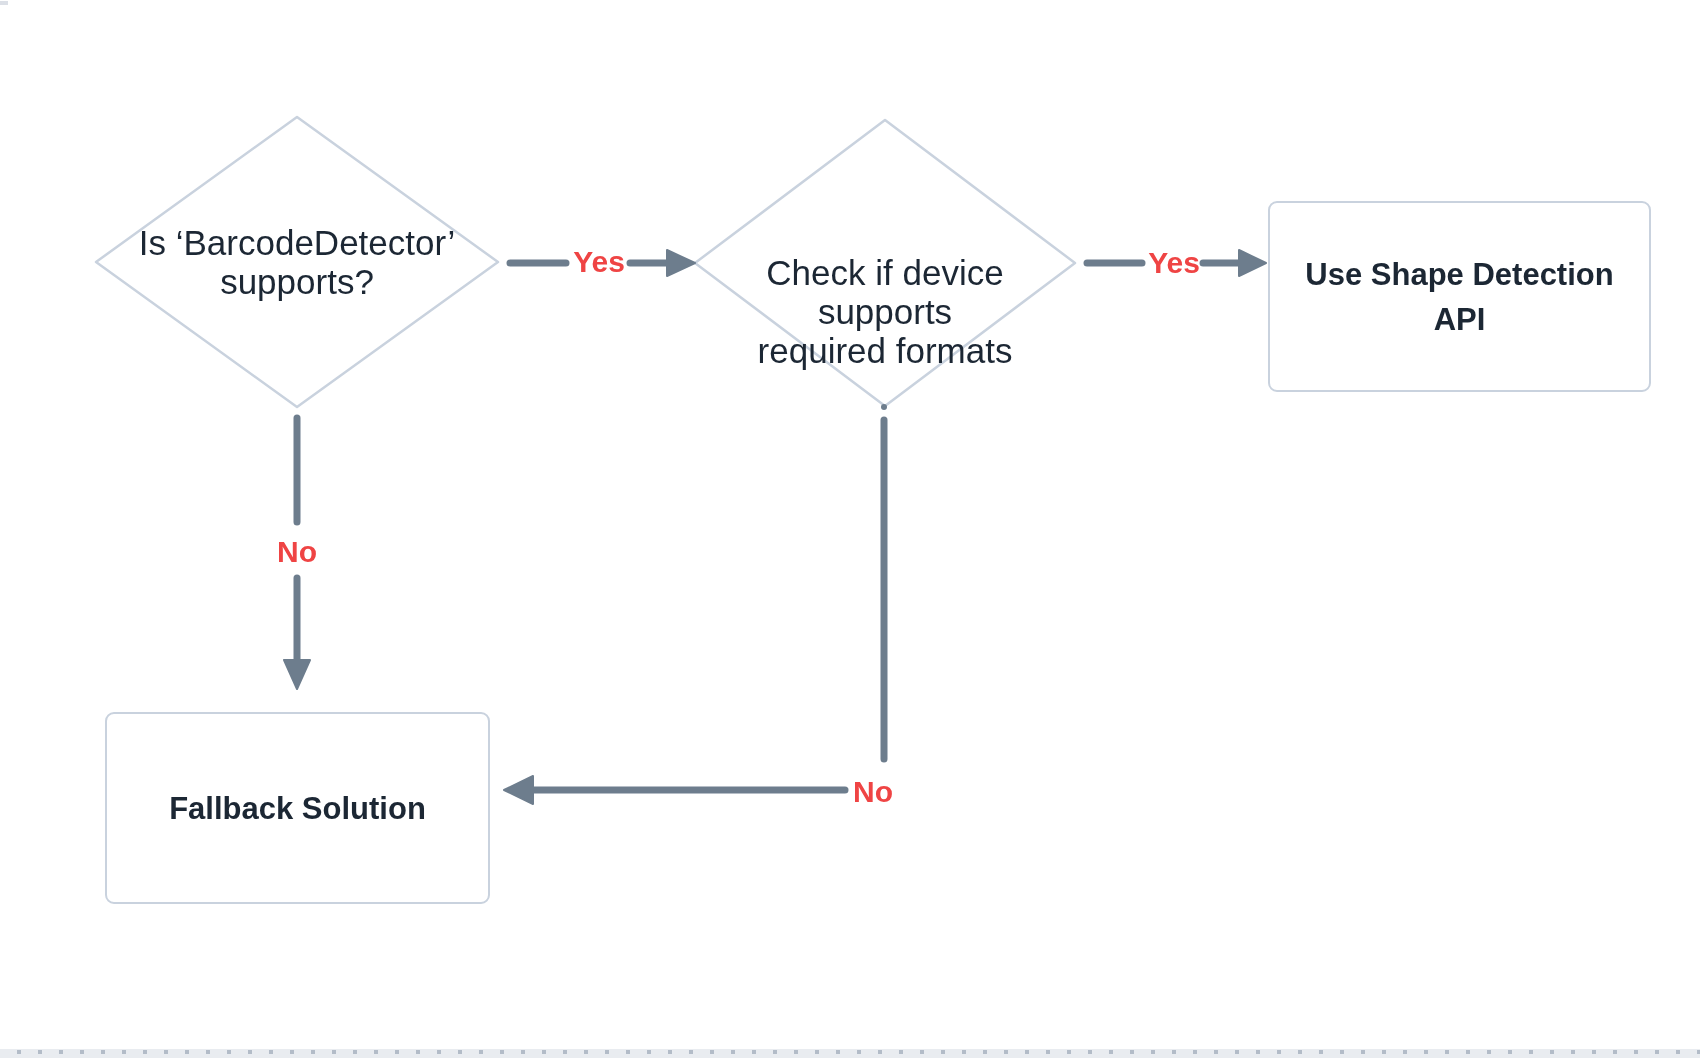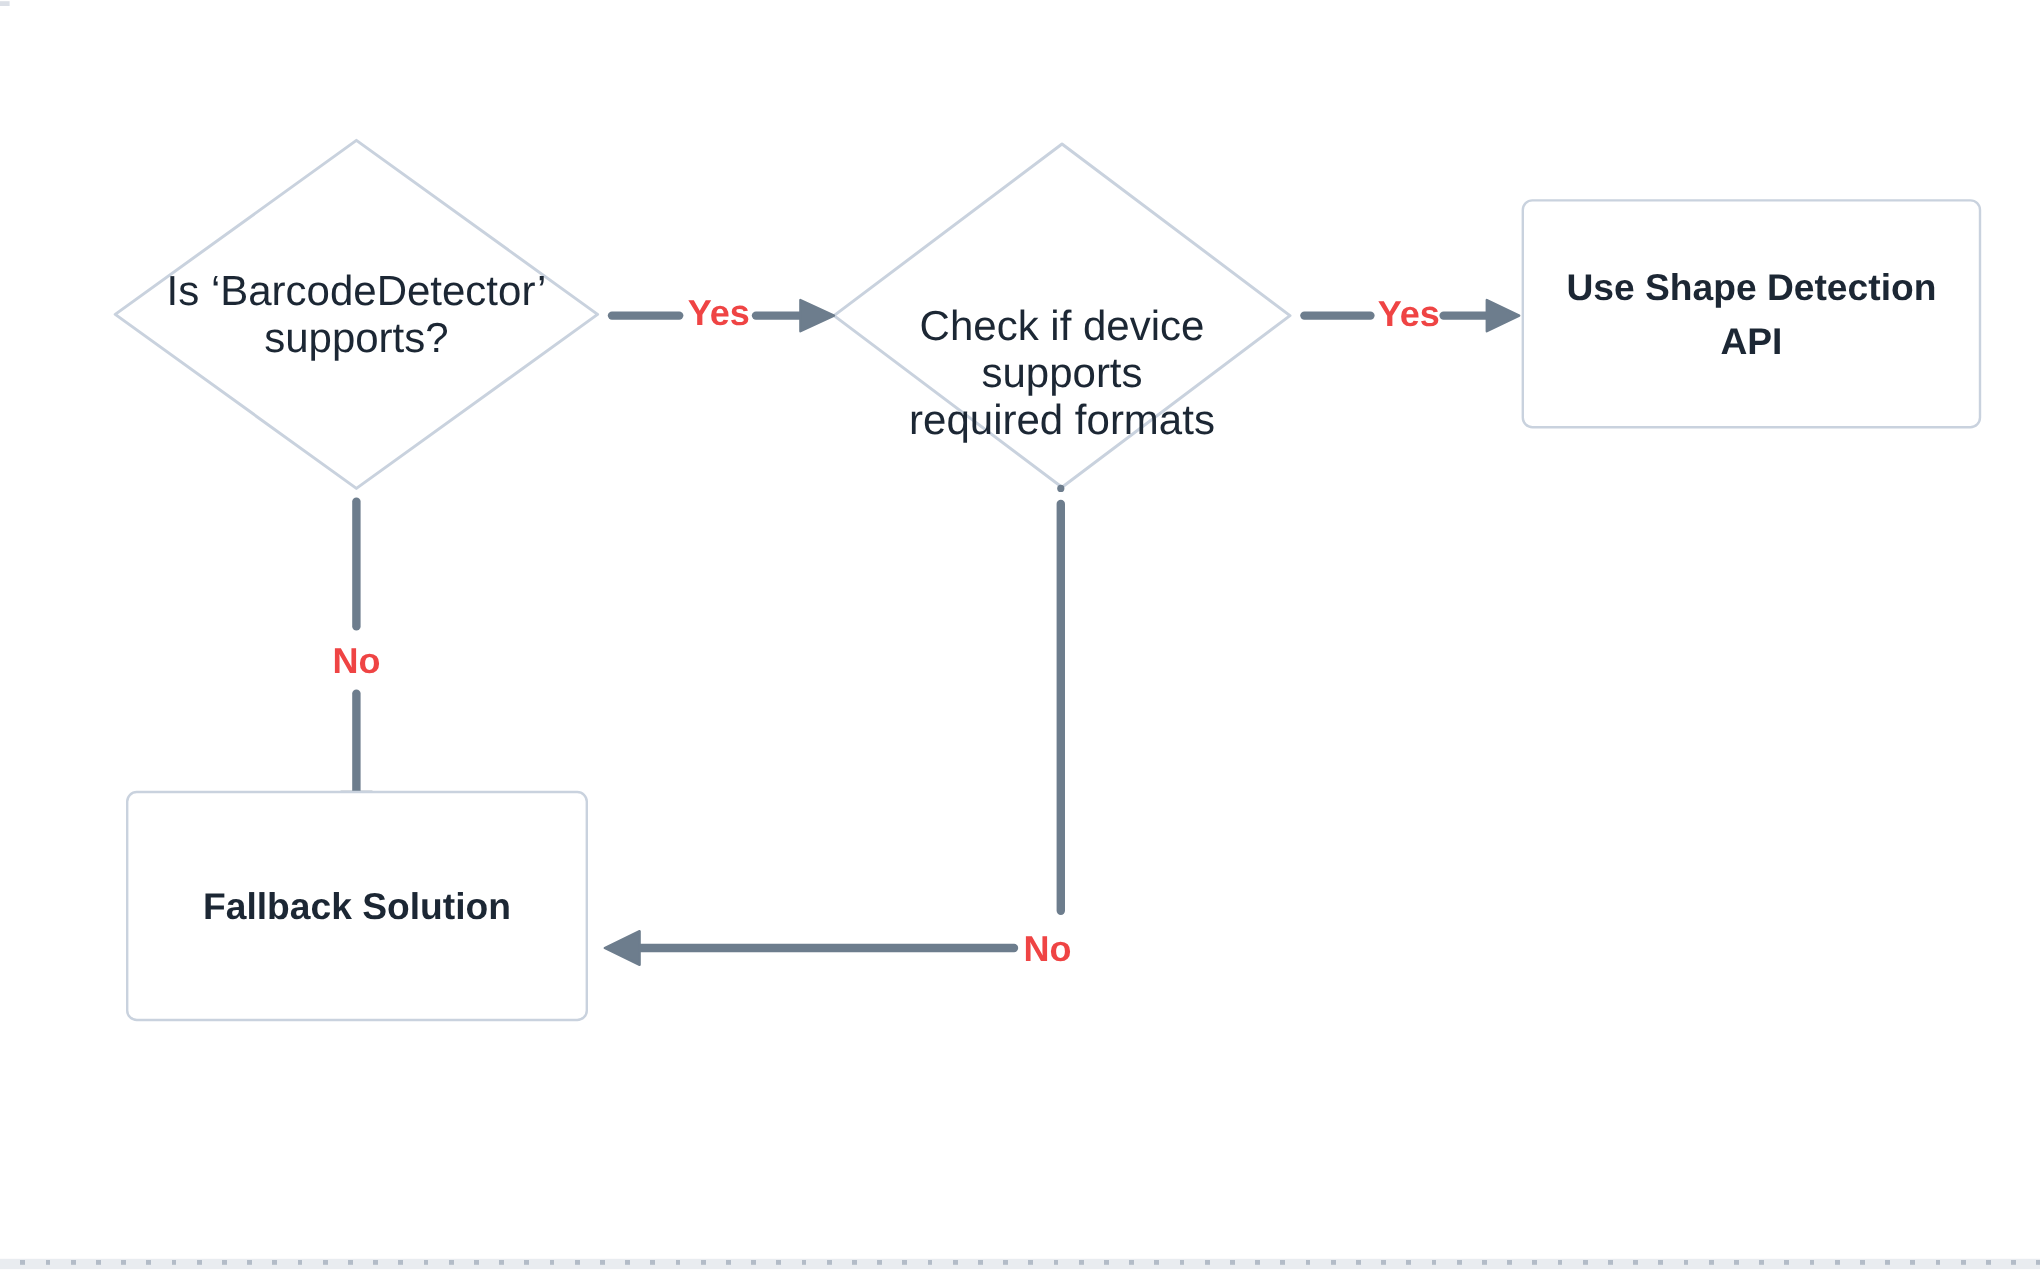--- a/index.html
+++ b/index.html
@@ -31,23 +31,24 @@
     background: #ffffff;
     display: flex;
     flex-direction: column;
     align-items: center;
     justify-content: center;
     text-align: center;
     color: #1c2734;
     font-size: 31px;
     font-weight: 600;
     line-height: 45px;
+    margin-top: 35px;
   }
   .node-box.shape-detection { left: 1268px; top: 166px; width: 383px; height: 191px; }
-  .node-box.fallback        { left: 105px;  top: 659px; width: 385px; height: 192px; }
+  .node-box.fallback        { left: 105px;  top: 677px; width: 385px; height: 192px; }
   
   .diamond-label {
     position: absolute;
     width: 380px;
     text-align: center;
     color: #1c2734;
     font-size: 35px;
     font-weight: 500;
     line-height: 39px;
     transform: translate(-50%, -50%);

